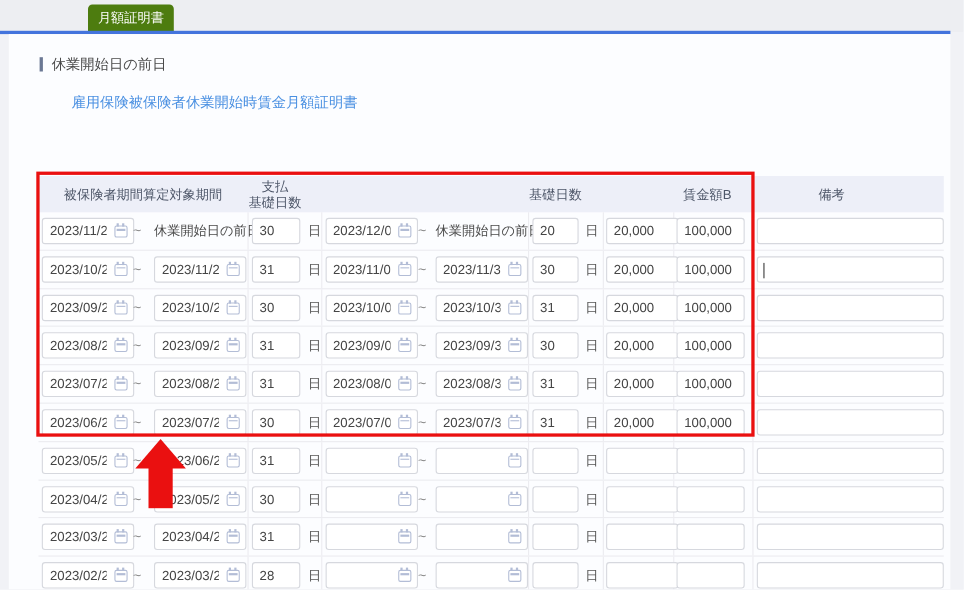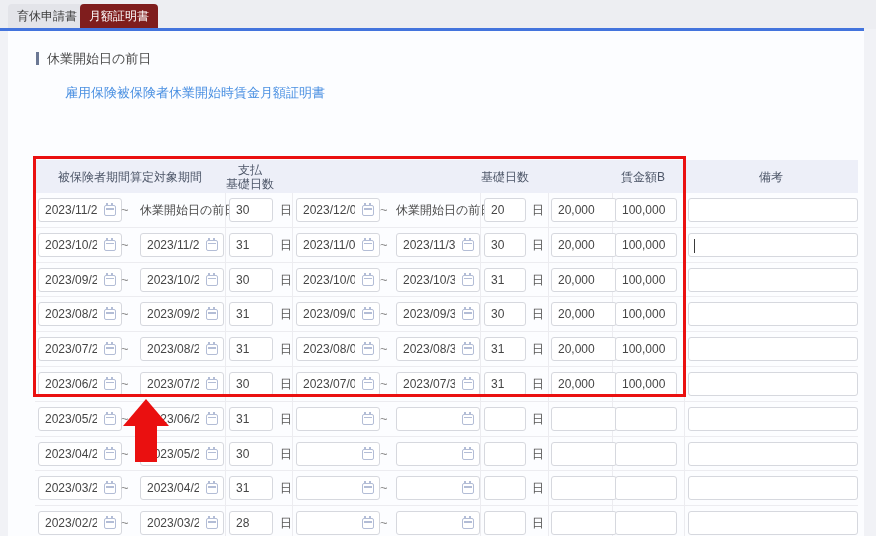--- a/index.html
+++ b/index.html
@@ -4,21 +4,21 @@
 <style>
   * { margin:0; padding:0; box-sizing:border-box; }
   body { margin:0; background:#f1f2f6; }
   .screen { position:relative; width:876px; height:536px; overflow:hidden;
             background:#f1f2f6; font-family:"Liberation Sans","DejaVu Sans",sans-serif; }
   
   .topbar { position:absolute; left:0; top:0; width:876px; height:29px; background:#edeef2; }
   .tab { position:absolute; top:4px; height:25px; line-height:25px; padding:0 9px;
          font-size:12px; color:#3c3c3c; background:#e3e4e9; border-radius:4px 4px 0 0;
          cursor:pointer; white-space:nowrap; }
-  .tab.active { background:#7f1d1d; color:#ffffff; }
+  .tab.active { background:#4d7c0f; color:#ffffff; }
   .tab-underline { position:absolute; left:0; top:28px; width:864px; height:3px; background:#4374dd; }
   
   .card { position:absolute; left:8px; top:31px; width:856px; height:505px; background:#fcfdff; }
   .sec { position:absolute; left:28px; font-size:13px; color:#4a4a4a; white-space:nowrap; }
   .sec .bar { display:inline-block; width:3px; height:13px; background:#6b7894;
               margin-right:8px; vertical-align:-2px; }
   .doc-link { position:absolute; left:57px; font-size:13px; color:#4a90e2; text-decoration:none;
               white-space:nowrap; cursor:pointer; }
   
   .thead { position:absolute; left:27px; top:129px; width:823px; height:33px; background:#edeff8; }
@@ -61,41 +61,40 @@
                  background:#ea1010; z-index:10; pointer-events:none; }
   .annot { position:absolute; left:186px; top:426px; font-size:21px; font-weight:bold;
            color:#ea1010; white-space:nowrap; z-index:10; pointer-events:none; }
 </style>
 </head>
 <body>
 
 <div class="screen">
 
   <div class="topbar">
-    <div class="tab" style="left:8px">育休申請書</div>
     <div class="tab active" style="left:80px">月額証明書</div>
   </div>
   <div class="tab-underline"></div>
 
   <div class="card">
 
     <div class="sec" style="top:19px">
       <span class="bar"></span><span>休業開始日の前日</span>
     </div>
 
     <a class="doc-link" style="top:53px" href="#">雇用保険被保険者休業開始時賃金月額証明書</a>
 
 
     <div class="thead">
       <div class="th" style="left:0;width:190px">被保険者期間算定対象期間</div>
       <div class="th" style="left:180px;width:70px">支払
 基礎日数</div>
       <div class="th" style="left:430px;width:80px">基礎日数</div>
       <div class="th" style="left:578px;width:60px">賃金額B</div>
-      <div class="th" style="left:656px;width:160px">備考</div>
+      <div class="th" style="left:641px;width:160px">備考</div>
     </div>
 
     <div class="tbody">
   <div class="trow">
     <span class="vsep" style="left:190px"></span>
     <span class="vsep" style="left:257px"></span>
     <span class="vsep" style="left:445px"></span>
     <span class="vsep" style="left:513px"></span>
     <span class="vsep" style="left:577px"></span>
     <span class="vsep" style="left:649px"></span>

